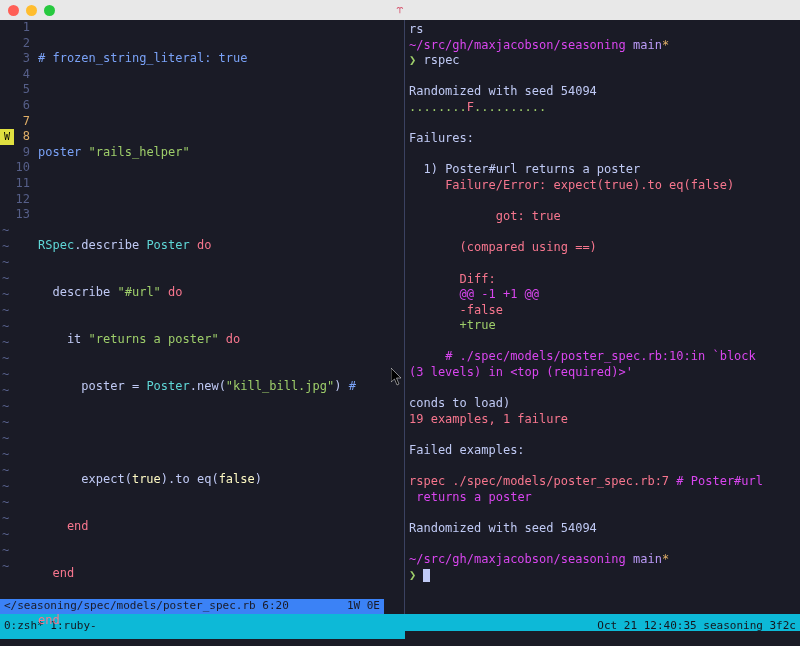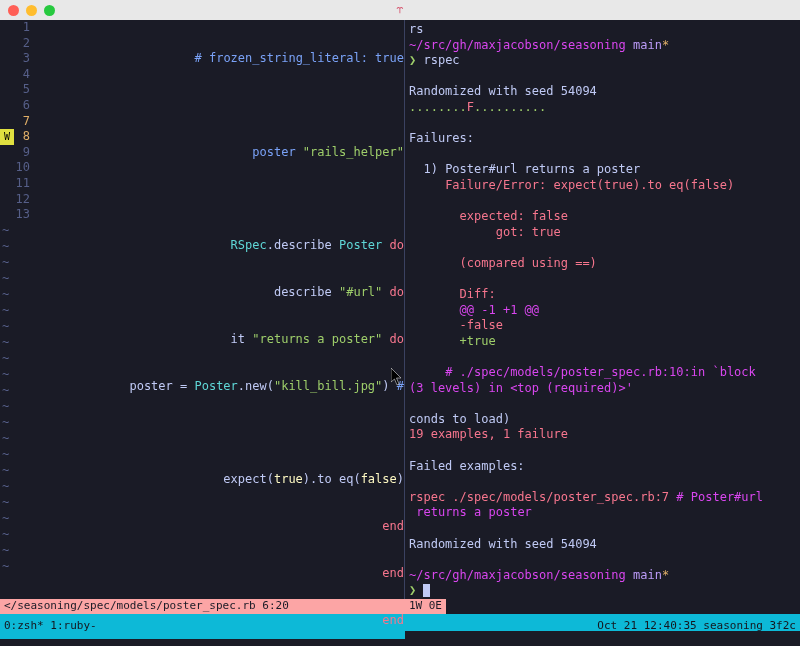--- a/index.html
+++ b/index.html
@@ -58,21 +58,21 @@
   }
   .gutter div { height: 15.6px; }
   .gutter .ln7, .gutter .ln8 { color: #e0af68; }
   .code {
     position: absolute;
     left: 38px;
     top: 0;
     right: 0;
     white-space: pre;
   }
-  .code div { height: 15.6px; text-align: right; }
+  .code div { height: 15.6px; }
   .warn-marker {
     position: absolute;
     left: 0;
     top: 109px;
     background: #e0e040;
     color: #000;
     width: 14px;
     text-align: center;
     font-size: 10px;
     height: 15.6px;
@@ -90,23 +90,23 @@
   .t-red { color: #f7768e; }
   .t-green { color: #9ece6a; }
   .t-purple { color: #bb9af7; }
   .t-yellow { color: #e0af68; }
   .t-white { color: #c0caf5; }
   .term-line { height: 15.6px; white-space: pre-wrap; word-break: break-all; }
   .statusbar-left {
     position: absolute;
     bottom: 0;
     left: 0;
-    width: 446px;
+    width: 384px;
     height: 15px;
-    background: #fca5a5;
+    background: #3b82f6;
     color: #1a1b26;
     display: flex;
     align-items: center;
     padding: 0 4px;
     font-size: 11px;
     justify-content: space-between;
   }
   .statusbar-right {
     position: absolute;
     bottom: 0;
@@ -223,21 +223,20 @@
     <div class="term-line"><span class="t-green">❯</span><span class="t-white"> rspec</span></div>
     <div class="term-line"></div>
     <div class="term-line t-white">Randomized with seed 54094</div>
     <div class="term-line"><span class="t-green">........</span><span class="t-red">F</span><span class="t-green">..........</span></div>
     <div class="term-line"></div>
     <div class="term-line t-white">Failures:</div>
     <div class="term-line"></div>
     <div class="term-line t-white">  1) Poster#url returns a poster</div>
     <div class="term-line t-red">     Failure/Error: expect(true).to eq(false)</div>
     <div class="term-line"></div>
-    <div class="term-line t-red">       expected: false</div>
     <div class="term-line t-red">            got: true</div>
     <div class="term-line"></div>
     <div class="term-line t-red">       (compared using ==)</div>
     <div class="term-line"></div>
     <div class="term-line t-red">       Diff:</div>
     <div class="term-line t-cyan">       @@ -1 +1 @@</div>
     <div class="term-line t-red">       -false</div>
     <div class="term-line t-green">       +true</div>
     <div class="term-line"></div>
     <div class="term-line t-cyan">     # ./spec/models/poster_spec.rb:10:in `block </div>

